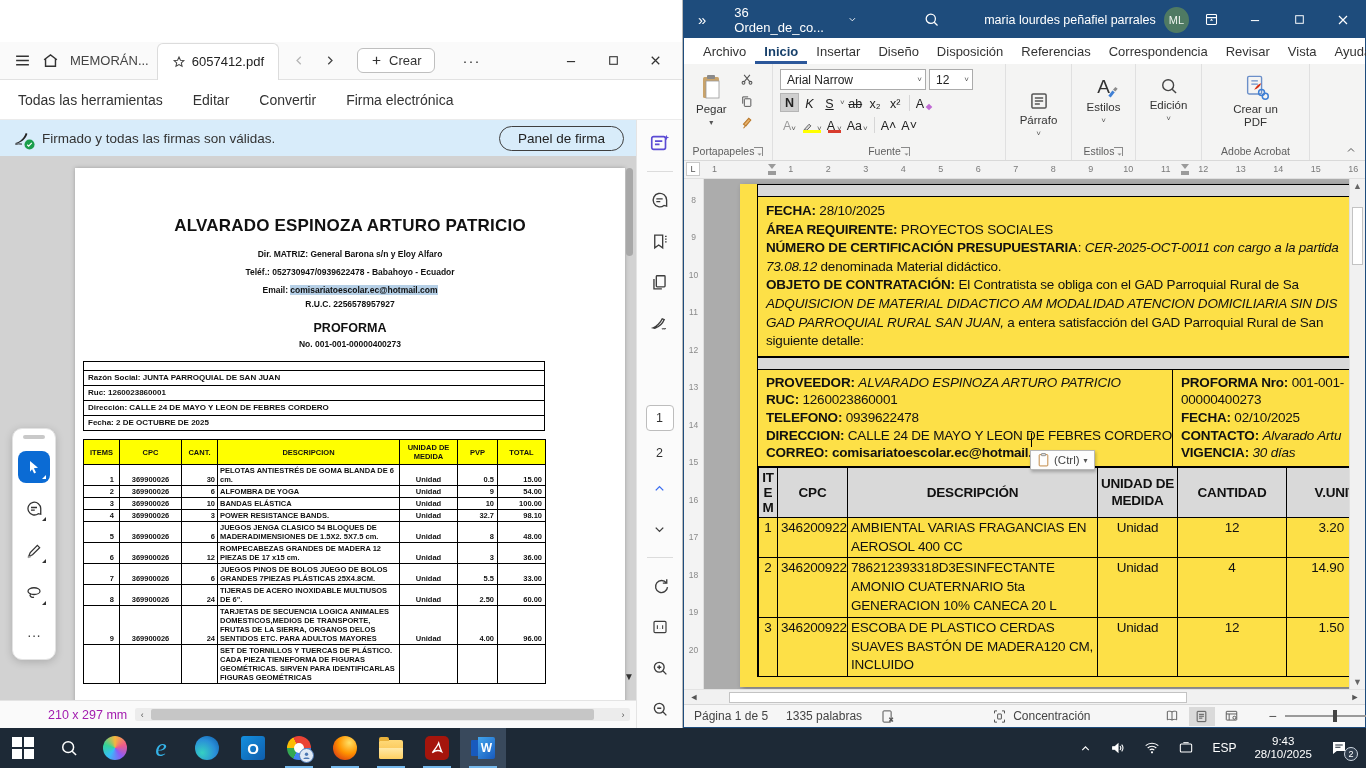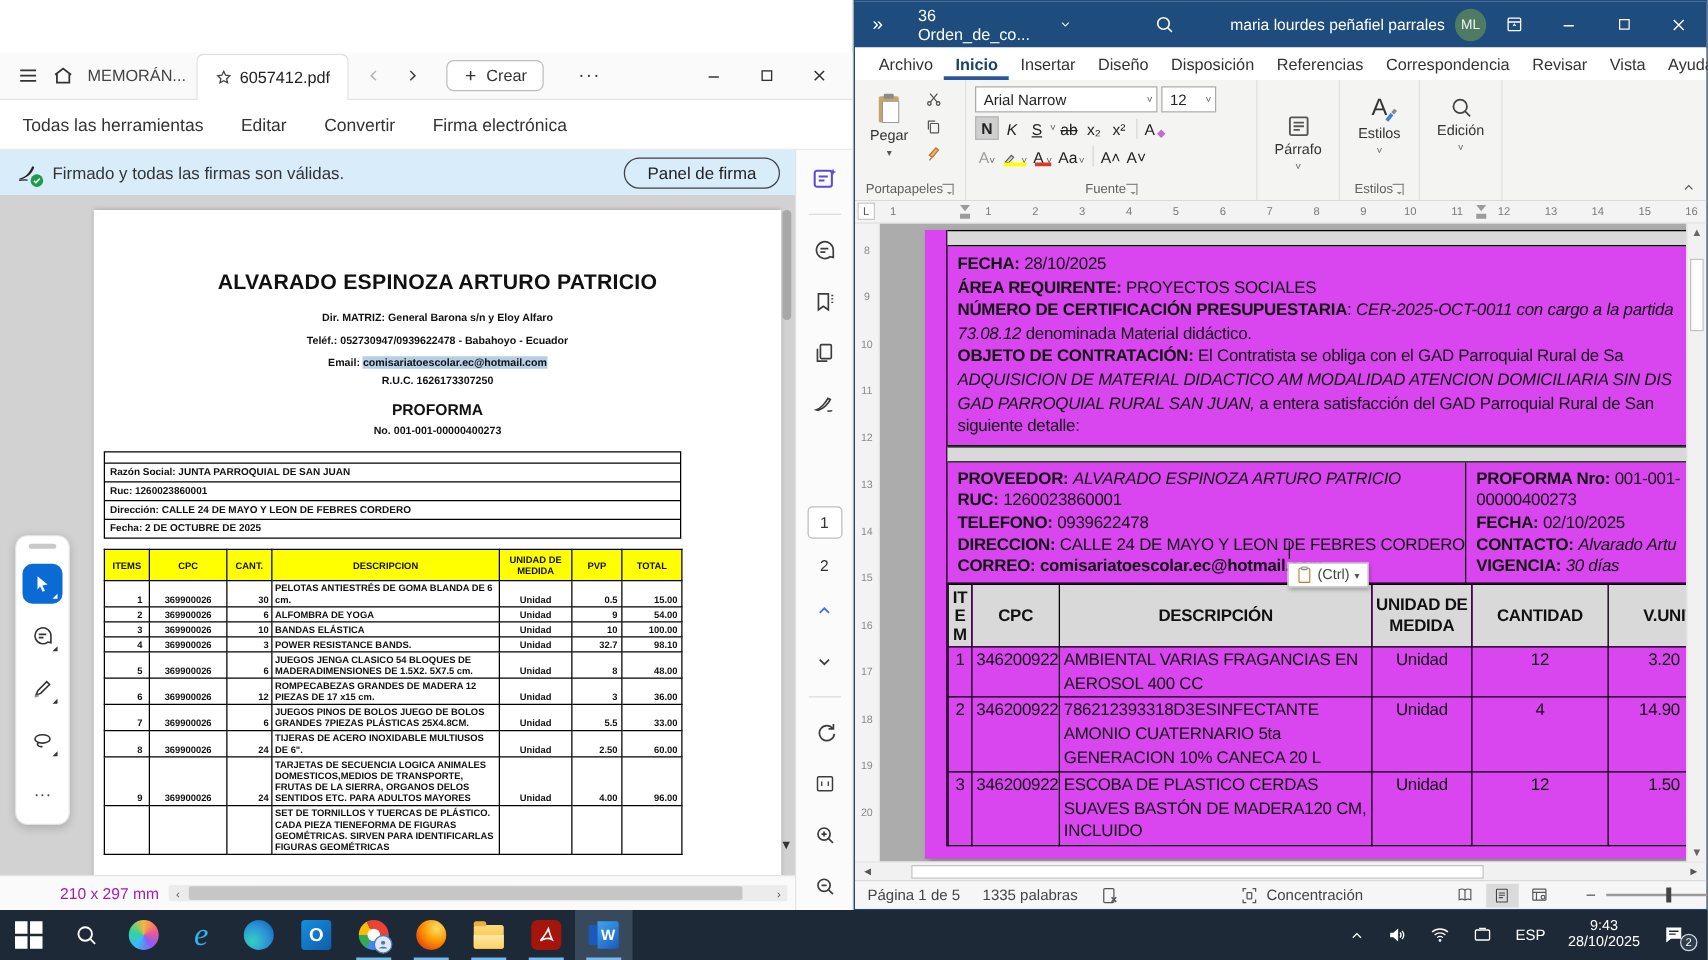--- a/index.html
+++ b/index.html
@@ -107,21 +107,21 @@
   .rul-track { position:absolute; left:88px; top:0; display:flex; }
   .rul-track span { display:inline-block; width:37.5px; text-align:center; line-height:17px; }
   .rul-margin { position:absolute; left:28px; line-height:17px; }
   .ind-marker { position:absolute; top:3px; width:8px; height:11px; }
   .ind-marker::before { content:""; position:absolute; left:0; top:0; border-left:4px solid transparent; border-right:4px solid transparent; border-top:5px solid #9b9b9b; }
   .ind-marker::after { content:""; position:absolute; left:0; bottom:0; width:8px; height:4px; background:#9b9b9b; }
   .w-body { flex:1; display:flex; min-height:0; }
   .w-vruler { width:20px; background:#f3f3f3; border-right:1px solid #e0e0e0; display:flex; flex-direction:column; align-items:center; font-size:8.5px; color:#8a8a8a; padding-top:2px; overflow:hidden; }
   .w-vruler span { height:37.5px; display:flex; align-items:center; }
   .w-canvas { flex:1; background:#acacac; position:relative; overflow:hidden; }
-  .w-page { position:absolute; left:36px; top:5px; width:612px; height:503px; background:#d946ef; box-shadow:2px 2px 5px rgba(0,0,0,.3); overflow:hidden; }
+  .w-page { position:absolute; left:36px; top:5px; width:612px; height:503px; background:#fde047; box-shadow:2px 2px 5px rgba(0,0,0,.3); overflow:hidden; }
   .doc-tablewrap { margin-left:17px; border-left:1.2px solid #000; width:640px; font-size:13.5px; letter-spacing:-.2px; color:#111; }
   .band { height:13px; background:#d9d9d9; border-top:1.2px solid #000; border-bottom:1.2px solid #000; }
   .textblock { padding:5px 4px 5px 8px; border-bottom:1.2px solid #000; }
   .doc-line { line-height:18.6px; white-space:nowrap; }
   .prov-row { display:flex; border-bottom:1.2px solid #000; }
   .prov-left { width:415px; border-right:1.2px solid #000; padding:4px 4px 4px 8px; }
   .prov-right { flex:1; padding:4px 4px 4px 8px; }
   .prov-row .doc-line { line-height:17.6px; }
   .word-table { border-collapse:collapse; table-layout:fixed; width:658px; }
   .word-table col:nth-child(1){width:19px;} .word-table col:nth-child(2){width:70px;}
@@ -261,21 +261,21 @@
           <button class="acr-banner-btn">Panel de firma</button>
         </div>
 
         <div class="acr-docarea">
           <div class="pdf-page">
             <div class="pdf-head">
               <div class="pdf-company">ALVARADO ESPINOZA ARTURO PATRICIO</div>
               <div class="pdf-line" style="margin-top:13px">Dir. MATRIZ: General Barona s/n y Eloy Alfaro</div>
               <div class="pdf-line" style="margin-top:8px">Teléf.: 052730947/0939622478 -  Babahoyo - Ecuador</div>
               <div class="pdf-line" style="margin-top:8px"><span>Email: </span><span class="pdf-email-val">comisariatoescolar.ec@hotmail.com</span></div>
-              <div class="pdf-line" style="margin-top:4px">R.U.C. 1626173307250</div>
+              <div class="pdf-line" style="margin-top:4px">R.U.C. 2256578957927</div>
               <div class="pdf-proforma">PROFORMA</div>
               <div class="pdf-no">No. 001-001-00000400273</div>
             </div>
             <div class="pdf-client">
               <div class="client-row empty"></div>
               <div>
 
               <div class="client-row">Razón Social: JUNTA PARROQUIAL DE SAN JUAN</div>
                   <div class="client-row">Ruc: 1260023860001</div>
                   <div class="client-row">Dirección:  CALLE 24 DE MAYO Y LEON DE FEBRES CORDERO</div>
@@ -702,20 +702,35 @@
         <div class="rb-bigbtn" style="padding-top:8px">
           <svg width="20" height="20" viewBox="0 0 24 24" fill="none" stroke="#444" stroke-width="1.7">
               <circle cx="11" cy="11" r="6.5"></circle>
               <path d="M15.8 15.8L20.5 20.5"></path>
             </svg>
           <span>Edición</span>
           <span class="rb-caret">˅</span>
         </div>
       </div>
 
+      <div class="rb-group" style="width:108px; align-items:center;">
+        <div class="rb-bigbtn" style="padding-top:6px">
+          <svg width="26" height="26" viewBox="0 0 28 28" fill="none">
+              <rect x="5" y="2.5" width="15" height="19" rx="1.5" stroke="#6b8fc9" stroke-width="1.5"></rect>
+              <path d="M9 7.5h7M9 11h7" stroke="#6b8fc9" stroke-width="1.3"></path>
+              <path d="M12 17c2.5-4 5-6.5 7.5-7-1 3.5-3.5 6-7.5 7z" fill="#d42e12"></path>
+              <circle cx="20" cy="20" r="3.2" stroke="#3f7fd4" stroke-width="1.6"></circle>
+              <circle cx="24" cy="24" r="3.2" stroke="#3f7fd4" stroke-width="1.6"></circle>
+            </svg>
+          <span style="text-align:center;line-height:13px;width:70px">Crear un PDF</span>
+        </div>
+        <div class="rb-label">
+            <span>Adobe Acrobat</span>
+          </div>
+      </div>
       <span class="w-collapse">
           <svg width="12" height="12" viewBox="0 0 24 24" fill="none" stroke="#555" stroke-width="2">
             <path d="M6 15l6-6 6 6"></path>
           </svg>
         </span>
     </div>
 
     <div class="w-ruler">
       <span class="rulL">L</span>
       <span class="rul-margin">1</span>

